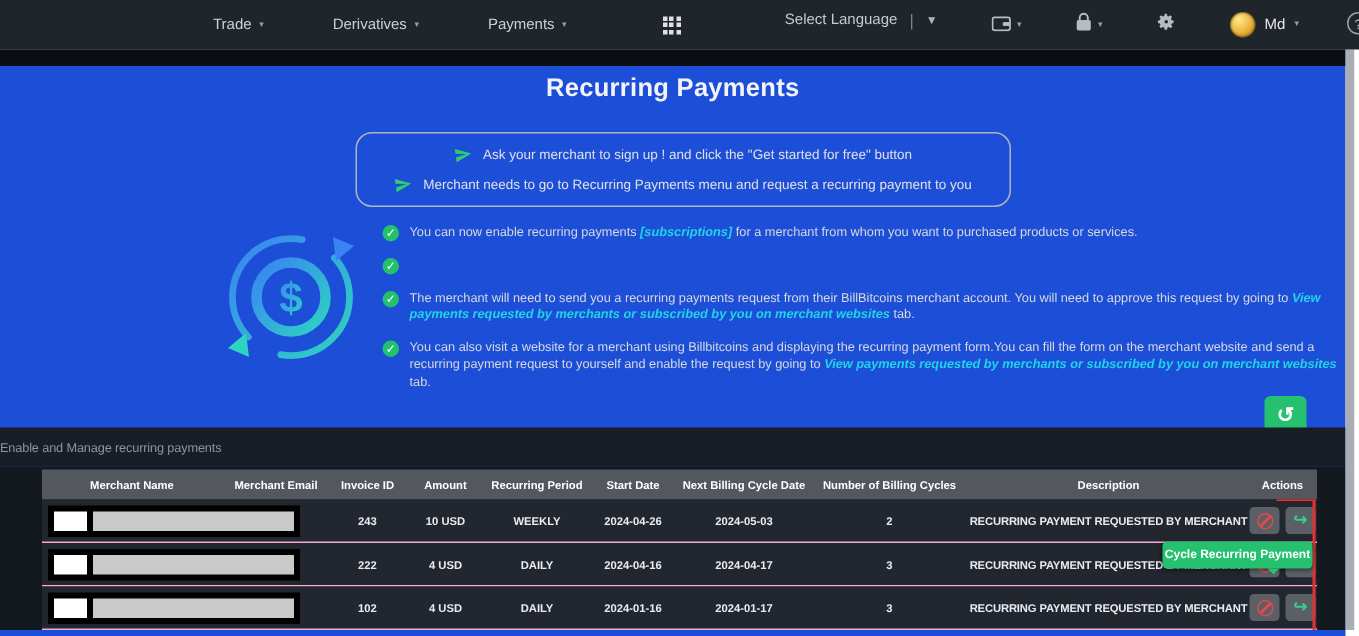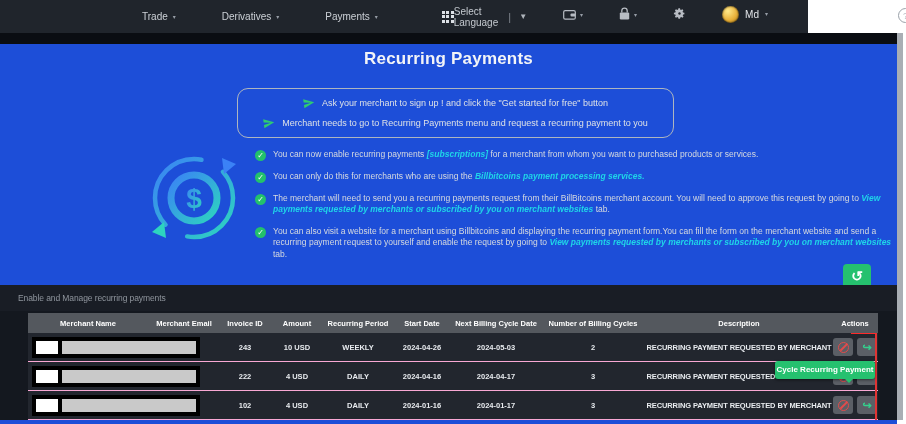--- a/index.html
+++ b/index.html
@@ -1,21 +1,21 @@
 <!DOCTYPE html>
 <html><head>
 <meta charset="utf-8">
 <style>
   * { margin:0; padding:0; box-sizing:border-box; }
   html,body { background:#ffffff; }
   body { font-family:"Liberation Sans", sans-serif; }
   .screen { position:relative; width:906px; height:424px; background:#ffffff; overflow:hidden; }
 
   
-  .navbar { position:absolute; left:0; top:0; width:808px; height:33px; background:#20252c;
+  .navbar { position:absolute; left:0; top:0; width:906px; height:33px; background:#20252c;
             display:flex; align-items:center; z-index:6; }
   .nav-left { display:flex; align-items:center; gap:46px; margin-left:142px; }
   .nav-item { display:flex; align-items:center; gap:5px; color:#ccd1d7; font-size:10px; cursor:pointer; }
   .caret { color:#969da6; font-size:6px; line-height:1; }
   .caret.big { font-size:8px; color:#aeb4bb; }
   .grid9 { display:grid; grid-template-columns:repeat(3,3px); grid-auto-rows:3px; gap:1.5px; margin-left:18px; cursor:pointer; }
   .grid9 i { background:#dde1e6; display:block; }
   .nav-right { display:flex; align-items:flex-start; gap:36px; margin-left:auto; margin-right:40px; }
   .lang { display:flex; align-items:center; gap:8px; color:#c4c9cf; font-size:10px; cursor:pointer; }
   .vbar { color:#7d848d; font-size:11px; }
@@ -49,21 +49,21 @@
   .check { flex:0 0 auto; width:11px; height:11px; border-radius:50%; background:#23c16b; color:#fff;
            font-size:8px; line-height:11px; text-align:center; margin-top:1px; }
   .bullet p { color:#d6dadf; font-size:8.5px; line-height:1.35; }
   .accent { color:#1fd5e8; font-style:italic; font-weight:bold; }
 
   .history-btn { position:absolute; left:843px; top:231px; width:28px; height:25px; background:#25c16f;
                  border:none; border-radius:4px; color:#fff; font-size:14px; line-height:23px; text-align:center;
                  cursor:pointer; font-weight:bold; }
 
   .tabs { position:absolute; left:0; top:252px; width:897px; height:26px; background:#191d25;
-          display:flex; align-items:center; gap:12px; padding-left:18px; }
+          display:flex; align-items:center; gap:12px; }
   .tab { font-size:8.5px; cursor:pointer; letter-spacing:-0.1px; }
   .tab.inactive { color:#8f959d; }
   .tab.active { color:#ffffff; font-weight:bold; }
 
   
   .table-zone { position:absolute; left:0; top:278px; width:897px; height:109px; background:#14181f; }
   .tbl { position:absolute; left:28px; top:2px; width:850px; }
   .thead, .trow { display:grid;
       grid-template-columns:100px 92px 50px 54px 68px 60px 88px 106px 1fr 46px; align-items:center; }
   .thead { height:20px; background:#54585e; }
@@ -202,21 +202,20 @@
       </svg>
     </div>
 
     <div class="bullets">
       <div class="bullet">
         <span class="check">✓</span>
         <p><span>You can now enable recurring payments </span><span class="accent">[subscriptions]</span><span> for a merchant from whom you want to purchased products or services.</span></p>
       </div>
       <div class="bullet">
         <span class="check">✓</span>
-        <p><span>You can only do this for merchants who are using the </span><span class="accent">Billbitcoins payment processing services.</span><span></span></p>
       </div>
       <div class="bullet">
         <span class="check">✓</span>
         <p><span>The merchant will need to send you a recurring payments request from their BillBitcoins merchant account. You will need to approve this request by going to </span><span class="accent">View payments requested by merchants or subscribed by you on merchant websites</span><span> tab.</span></p>
       </div>
       <div class="bullet">
         <span class="check">✓</span>
         <p><span>You can also visit a website for a merchant using Billbitcoins and displaying the recurring payment form.You can fill the form on the merchant website and send a recurring payment request to yourself and enable the request by going to </span><span class="accent">View payments requested by merchants or subscribed by you on merchant websites</span><span> tab.</span></p>
       </div>
     </div>

